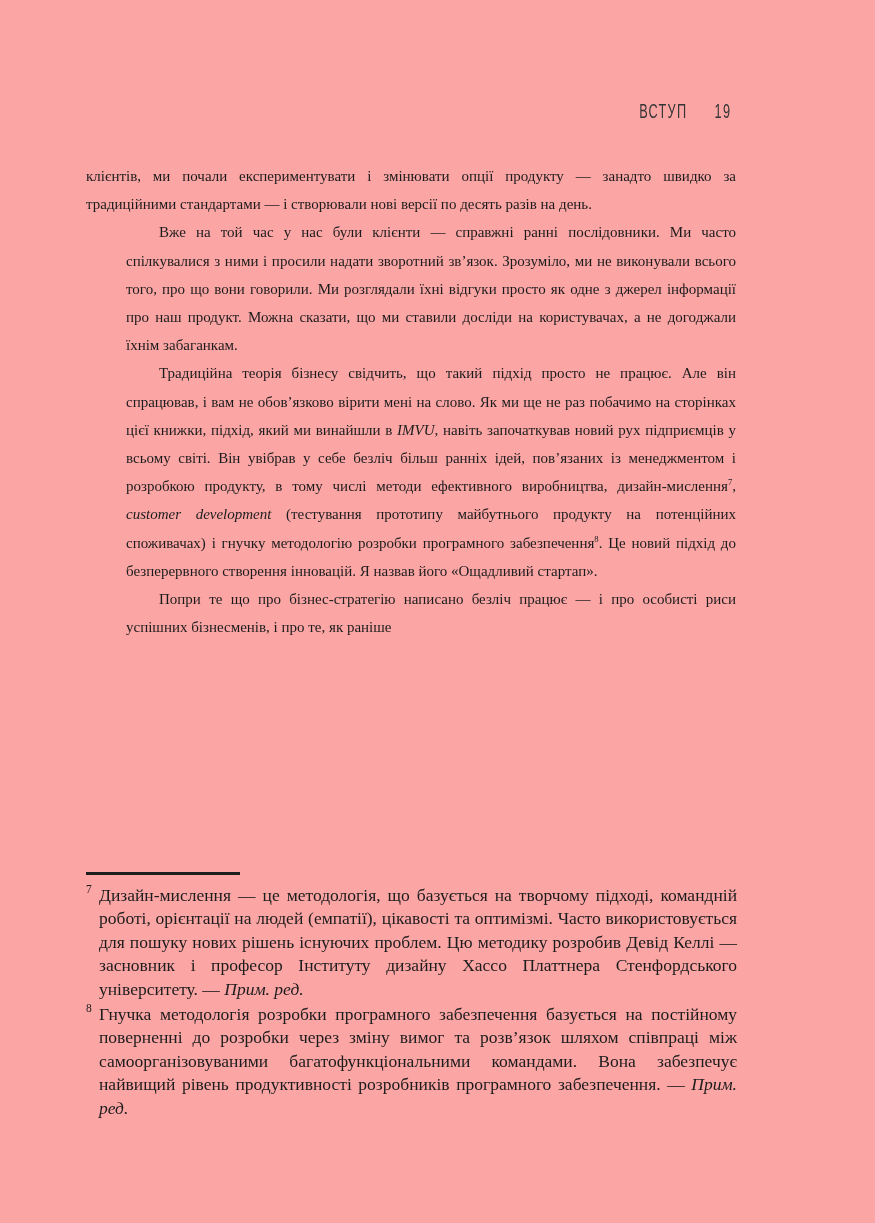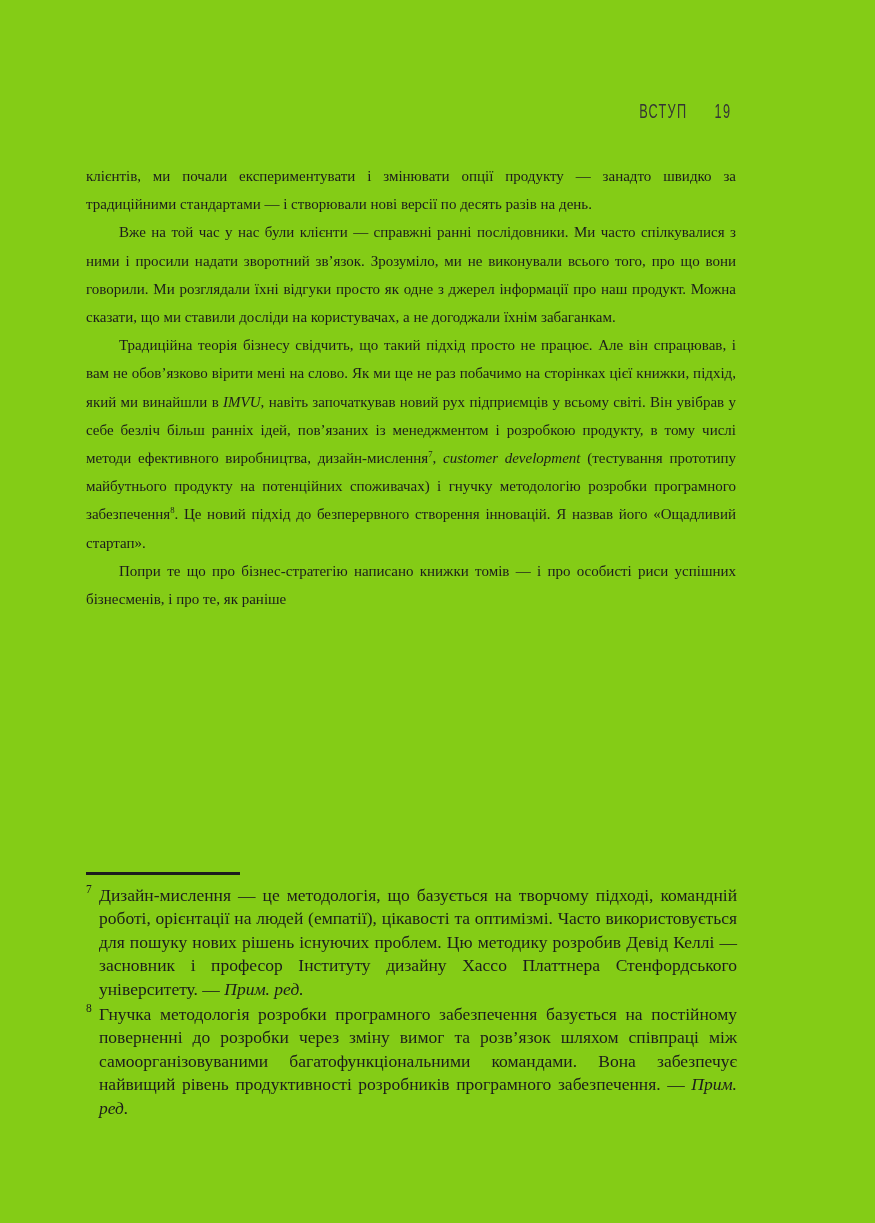--- a/index.html
+++ b/index.html
@@ -4,21 +4,21 @@
 <style>
   html, body {
     margin: 0;
     padding: 0;
     background: #ffffff;
   }
   .page {
     position: relative;
     width: 875px;
     height: 1223px;
-    background: #84cc16;
+    background: #fca5a5;
     overflow: hidden;
     font-family: "Liberation Serif", serif;
     color: #1c1c1c;
   }
 
   
   .running-header {
     position: absolute;
     top: 101px;
     right: 144px;
@@ -44,20 +44,21 @@
     line-height: 28.2px;
     text-align: justify;
     hyphens: auto;
     -webkit-hyphens: auto;
   }
   .body-text p {
     margin: 0;
   }
   .body-text p.indent {
     text-indent: 33px;
+    margin-left: 40px;
   }
   .body-text em {
     font-style: italic;
   }
   .body-text sup.ref {
     font-size: 0.58em;
     line-height: 0;
     vertical-align: super;
   }
 
@@ -107,21 +108,21 @@
     <span>19</span>
   </div>
 
   <div class="body-text">
     <p class="para"><span>клієнтів, ми почали експериментувати і змінювати опції продукту — занадто швидко за традиційними стандартами — і створювали нові версії по десять разів на день.</span></p>
 
     <p class="para indent"><span>Вже на той час у нас були клієнти — справжні ранні послідовники. Ми часто спілкувалися з ними і просили надати зворотний зв’язок. Зрозуміло, ми не виконували всього того, про що вони говорили. Ми розглядали їхні відгуки просто як одне з джерел інформації про наш продукт. Можна сказати, що ми ставили досліди на користувачах, а не догоджали їхнім забаганкам.</span></p>
 
     <p class="para indent"><span>Традиційна теорія бізнесу свідчить, що такий підхід просто не працює. Але він спрацював, і вам не обов’язково вірити мені на слово. Як ми ще не раз побачимо на сторінках цієї книжки, підхід, який ми винайшли в </span><em>IMVU</em><span>, навіть започаткував новий рух підприємців у всьому світі. Він увібрав у себе безліч більш ранніх ідей, пов’язаних із менеджментом і розробкою продукту, в тому числі методи ефективного виробництва, дизайн-мислення</span><sup class="ref">7</sup><span>, </span><em>customer development</em><span> (тестування прототипу майбутнього продукту на потенційних споживачах) і гнучку методологію розробки програмного забезпечення</span><sup class="ref">8</sup><span>. Це новий підхід до безперервного створення інновацій. Я назвав його «Ощадливий стартап».</span></p>
 
-    <p class="para indent"><span>Попри те що про бізнес-стратегію написано книжки томів — і про особисті риси успішних бізнесменів, і про те, як раніше</span></p>
+    <p class="para indent"><span>Попри те що про бізнес-стратегію написано безліч працює — і про особисті риси успішних бізнесменів, і про те, як раніше</span></p>
   </div>
 
   <div class="footnote-separator"></div>
 
   <div class="footnotes">
     <div class="footnote">
       <sup class="fn-num">7</sup><span>Дизайн-мислення — це методологія, що базується на творчому підході, командній роботі, орієнтації на людей (емпатії), цікавості та оптимізмі. Часто використовується для пошуку нових рішень існуючих проблем. Цю методику розробив Девід Келлі — засновник і професор Інституту дизайну Хассо Платтнера Стенфордського університету. — </span><em>Прим. ред.</em>
     </div>
     <div class="footnote">
       <sup class="fn-num">8</sup><span>Гнучка методологія розробки програмного забезпечення базується на постійному поверненні до розробки через зміну вимог та розв’язок шляхом співпраці між самоорганізовуваними багатофункціональними командами. Вона забезпечує найвищий рівень продуктивності розробників програмного забезпечення. — </span><em>Прим. ред.</em>

